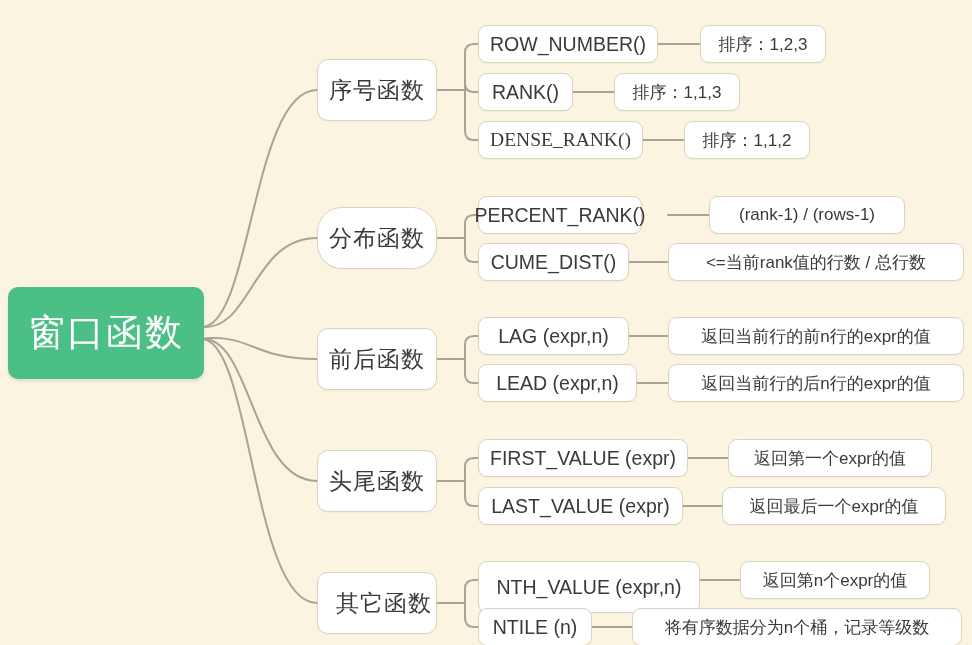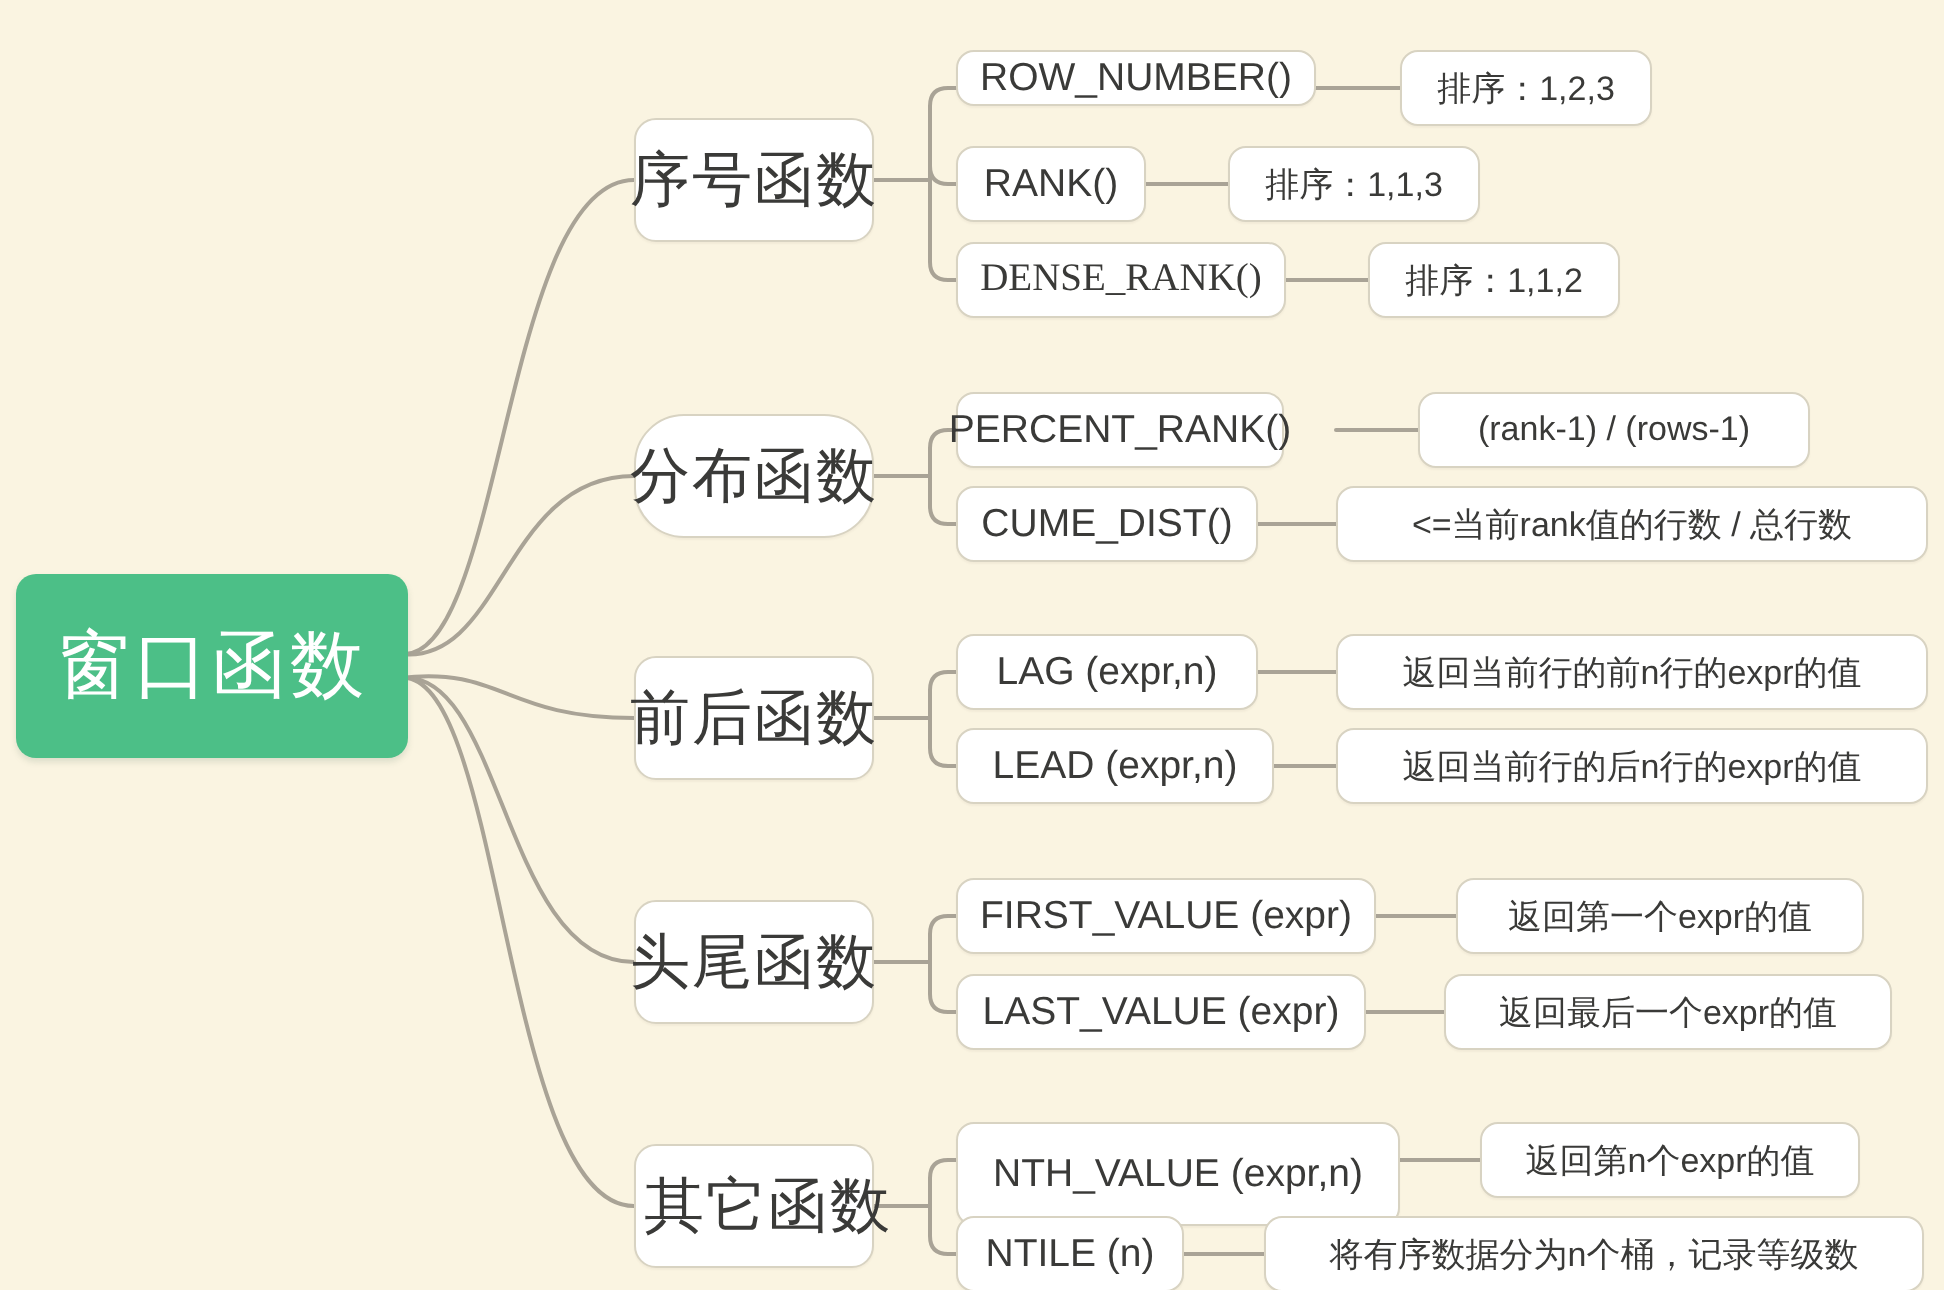--- a/index.html
+++ b/index.html
@@ -37,21 +37,21 @@
   .root {
     background: #4cbf87;
     border: none;
     border-radius: 10px;
     color: #ffffff;
     font-size: 37px;
     letter-spacing: 2px;
     box-shadow: 0 2px 3px rgba(90,120,100,0.18);
   }
   .branch {
-    font-size: 30px;
+    font-size: 23px;
     letter-spacing: 1px;
     border-radius: 11px;
   }
   .leaf {
     font-size: 19.5px;
   }
   .desc {
     font-size: 17px;
   }
 </style>
@@ -90,21 +90,21 @@
       <path d="M 437 603 L 465 603" fill="none" stroke="#a9a396" stroke-width="2" stroke-linecap="round"></path>
       <path d="M 465 603 L 465 589 Q 465 580 474 580 L 478 580" fill="none" stroke="#a9a396" stroke-width="2" stroke-linecap="round"></path>
       <path d="M 700 580 L 740 580" fill="none" stroke="#a9a396" stroke-width="2" stroke-linecap="round"></path>
       <path d="M 465 603 L 465 618 Q 465 627 474 627 L 478 627" fill="none" stroke="#a9a396" stroke-width="2" stroke-linecap="round"></path>
       <path d="M 592 627 L 632 627" fill="none" stroke="#a9a396" stroke-width="2" stroke-linecap="round"></path>
     </svg>
   <div id="nodes-layer">
       <div class="node branch" style="left: 317px; top: 59px; width: 120px; height: 62px;">
         <span>序号函数</span>
       </div>
-      <div class="node leaf" style="left: 478px; top: 25px; width: 180px; height: 28px;">
+      <div class="node leaf" style="left: 478px; top: 25px; width: 180px; height: 38px;">
         <span>ROW_NUMBER()</span>
       </div>
       <div class="node desc" style="left: 700px; top: 25px; width: 126px; height: 38px;">
         <span>排序：1,2,3</span>
       </div>
       <div class="node leaf" style="left: 478px; top: 73px; width: 95px; height: 38px;">
         <span>RANK()</span>
       </div>
       <div class="node desc" style="left: 614px; top: 73px; width: 126px; height: 38px;">
         <span>排序：1,1,3</span>

